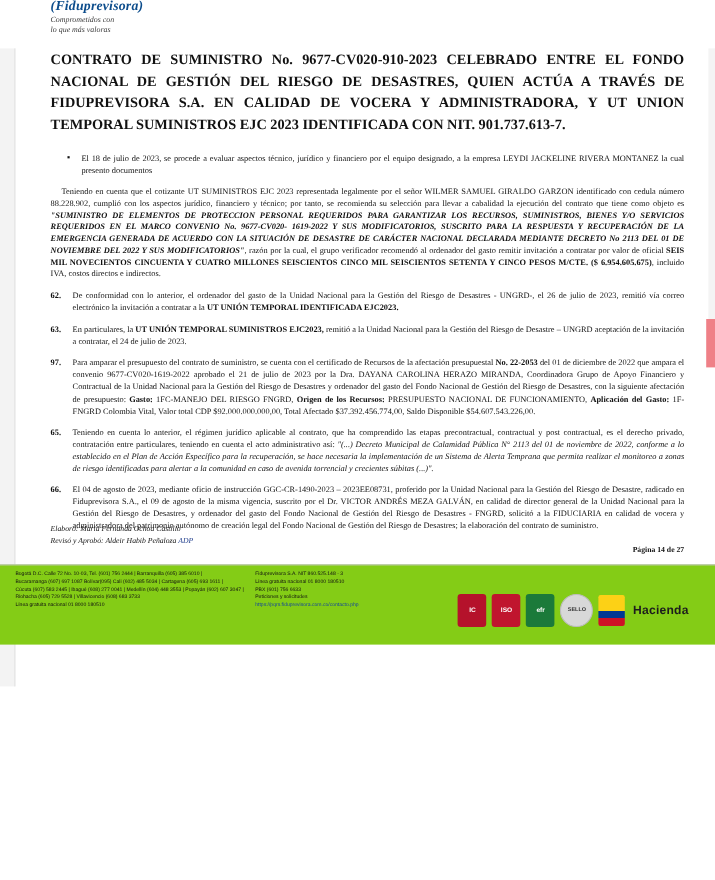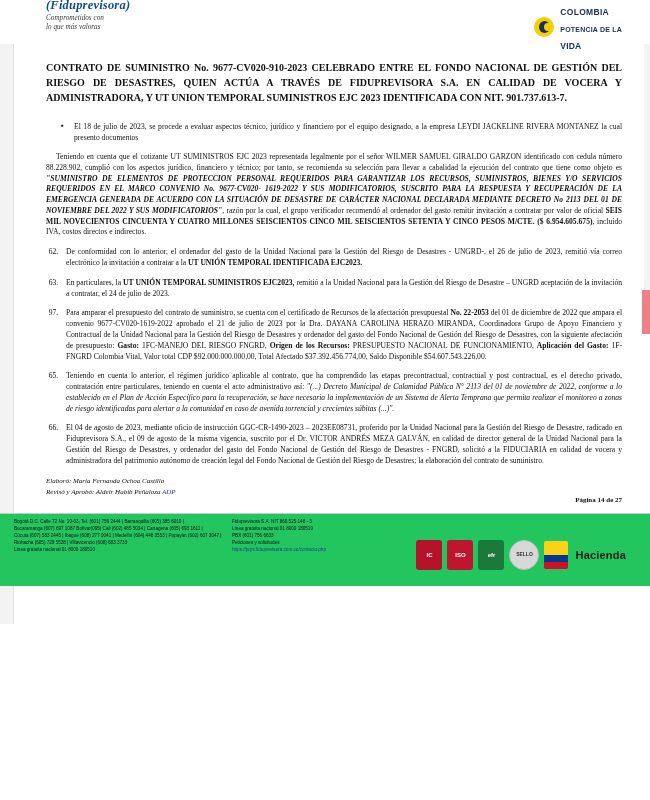--- a/index.html
+++ b/index.html
@@ -93,23 +93,23 @@
     left: 46px;
     right: 28px;
     top: 44px;
     bottom: 96px;
     font-size: 7.6px;
     line-height: 1.42;
     text-align: justify;
   }
   .title {
     font-weight: bold;
-    font-size: 10px;
+    font-size: 13px;
     text-align: justify;
-    margin: 16px 0 9px 0;
+    margin: 0 0 9px 0;
     line-height: 1.5;
   }
   ul.bullets {
     margin: 16px 0 9px 0;
     padding-left: 26px;
     list-style: none;
   }
   ul.bullets li {
     position: relative;
     margin-bottom: 2px;
@@ -126,24 +126,24 @@
   p.para {
     margin: 0 0 9px 0;
     text-indent: 10px;
   }
   .num-item {
     display: flex;
     margin: 0 0 9px 0;
     gap: 5px;
   }
   .num-item .num {
-    font-weight: normal;
+    font-weight: bold;
     width: 15px;
     flex: 0 0 15px;
-    text-align: center;
+    text-align: left;
   }
   .num-item .body {
     flex: 1 1 auto;
     text-align: justify;
   }
   b { font-weight: bold; }
   i { font-style: italic; }
   .bi { font-weight: bold; font-style: italic; }
 
   .signoff {
@@ -163,21 +163,21 @@
     right: 28px;
     bottom: 82px;
     font-size: 7px;
     font-weight: bold;
   }
   .footer {
     position: absolute;
     left: 0; right: 0; bottom: 0;
     height: 72px;
     border-top: 1px solid #c9c9c9;
-    background: #22c55e;
+    background: #84cc16;
   }
   .footer-inner {
     position: relative;
     height: 100%;
     padding: 5px 20px 0 14px;
     display: flex;
     justify-content: space-between;
   }
   .fcol {
     font-family: "Liberation Sans", sans-serif;
@@ -262,28 +262,20 @@
 <div class="page">
 
   <div class="edge-left"></div>
   <div class="edge-right2"></div>
   <div class="edge-right"></div>
 
   <div class="header">
     <div class="brand-left">
       <div class="brand-name">(Fiduprevisora)</div>
       <div class="brand-tag">Comprometidos con<br>lo que más valoras</div>
-    </div>
-    <div class="brand-right">
-      <span class="gov-mark"></span>
-      <span class="gov-text">
-        <span class="l1">COLOMBIA</span><br>
-        <span class="l2">POTENCIA DE LA</span><br>
-        <span class="l3">VIDA</span>
-      </span>
     </div>
   </div>
 
   <div class="content">
 
     <p class="title">CONTRATO DE SUMINISTRO No. 9677-CV020-910-2023 CELEBRADO ENTRE EL FONDO NACIONAL DE GESTIÓN DEL RIESGO DE DESASTRES, QUIEN ACTÚA A TRAVÉS DE FIDUPREVISORA S.A. EN CALIDAD DE VOCERA Y ADMINISTRADORA, Y UT UNION TEMPORAL SUMINISTROS EJC 2023 IDENTIFICADA CON NIT. 901.737.613-7.</p>
 
     <ul class="bullets">
       <li>El 18 de julio de 2023, se procede a evaluar aspectos técnico, jurídico y financiero por el equipo designado, a la empresa LEYDI JACKELINE RIVERA MONTANEZ la cual presento documentos</li>
     </ul>

